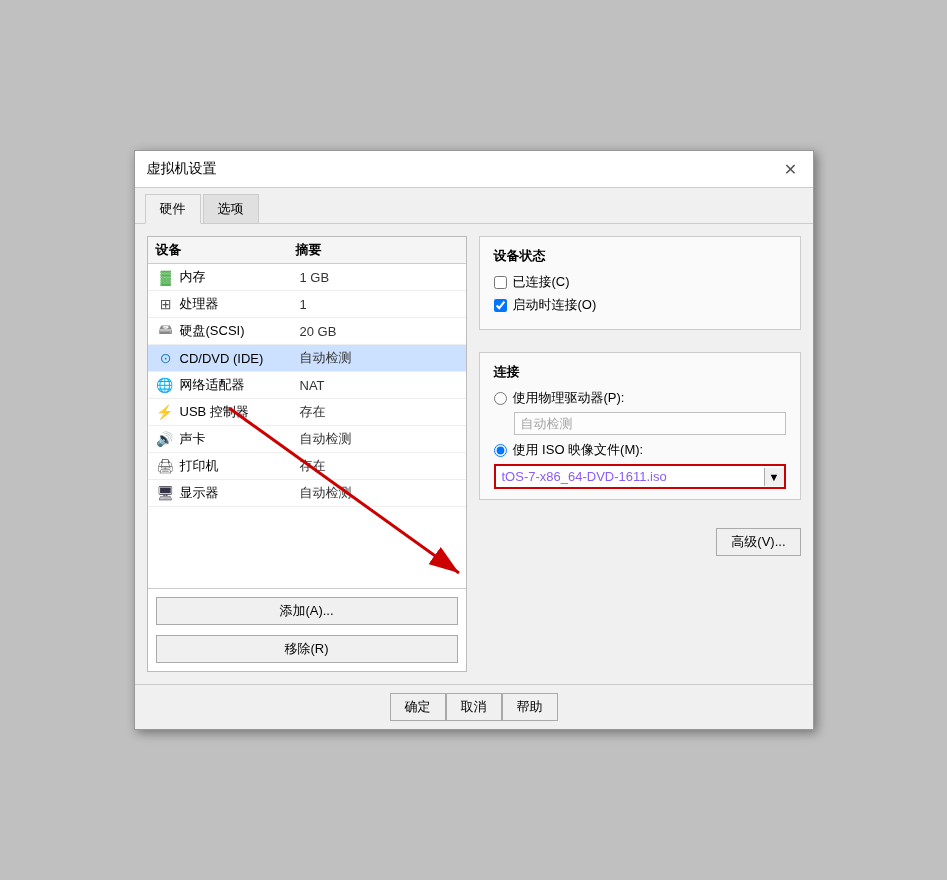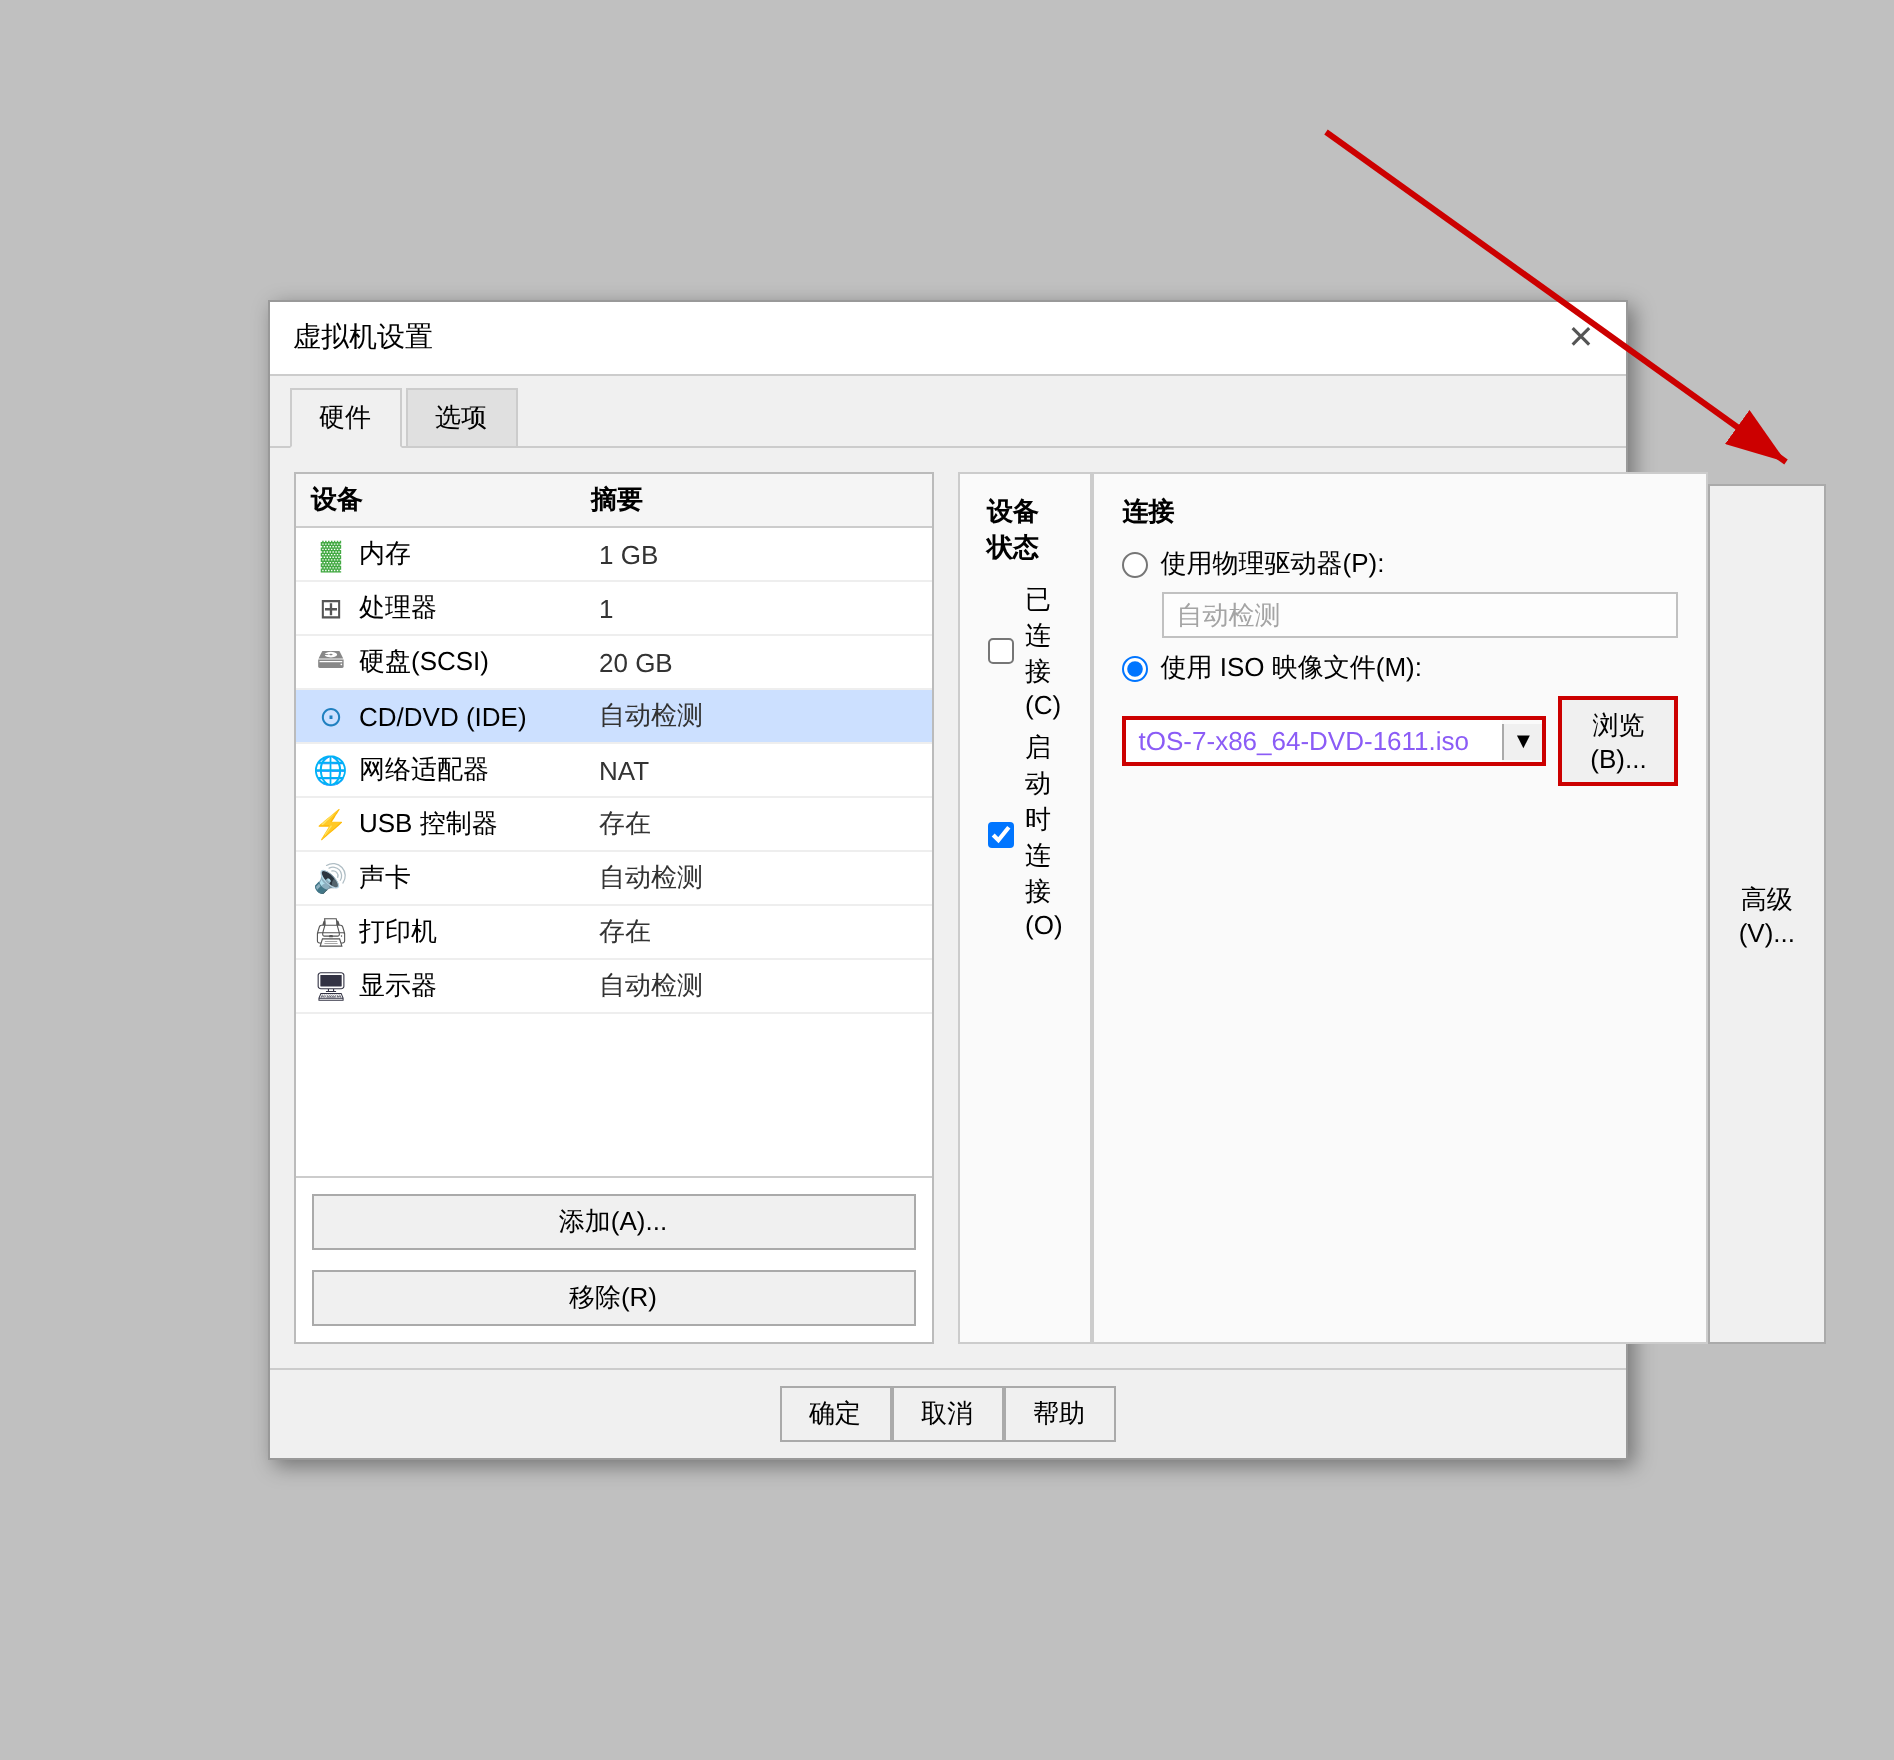--- a/index.html
+++ b/index.html
@@ -113,22 +113,22 @@
       padding: 8px;
       display: flex;
       justify-content: center;
       gap: 10px;
       border-top: 1px solid #ccc;
       flex-direction: column;
     }
     .right-panel {
       flex: 1;
       display: flex;
-      flex-direction: row;
-      gap: 0;
+      flex-direction: column;
+      gap: 22px;
     }
     .section-group {
       border: 1px solid #ccc;
       background: #fafafa;
       padding: 10px 14px;
     }
     .section-title {
       font-size: 13px;
       font-weight: bold;
       margin-bottom: 8px;
@@ -348,21 +348,20 @@
           <div class="radio-row">
             <input type="radio" name="conn" id="r-iso" checked="" style="">
             <label for="r-iso">使用 ISO 映像文件(M):</label>
           </div>
 
           <div class="iso-row">
             <div class="iso-input-wrapper">
               <input type="text" class="iso-input" value="tOS-7-x86_64-DVD-1611.iso" style="">
               <button class="iso-dropdown-btn">▼</button>
             </div>
-            <button class="browse-btn">浏览(B)...</button>
           </div>
         </div>
 
         <div class="adv-row">
           <button class="btn">高级(V)...</button>
         </div>
 
         <div style="position:relative; flex:1;">
           <svg style="position:absolute; top:-200px; left:-310px; width:320px; height:220px; pointer-events:none;">
             <defs>

